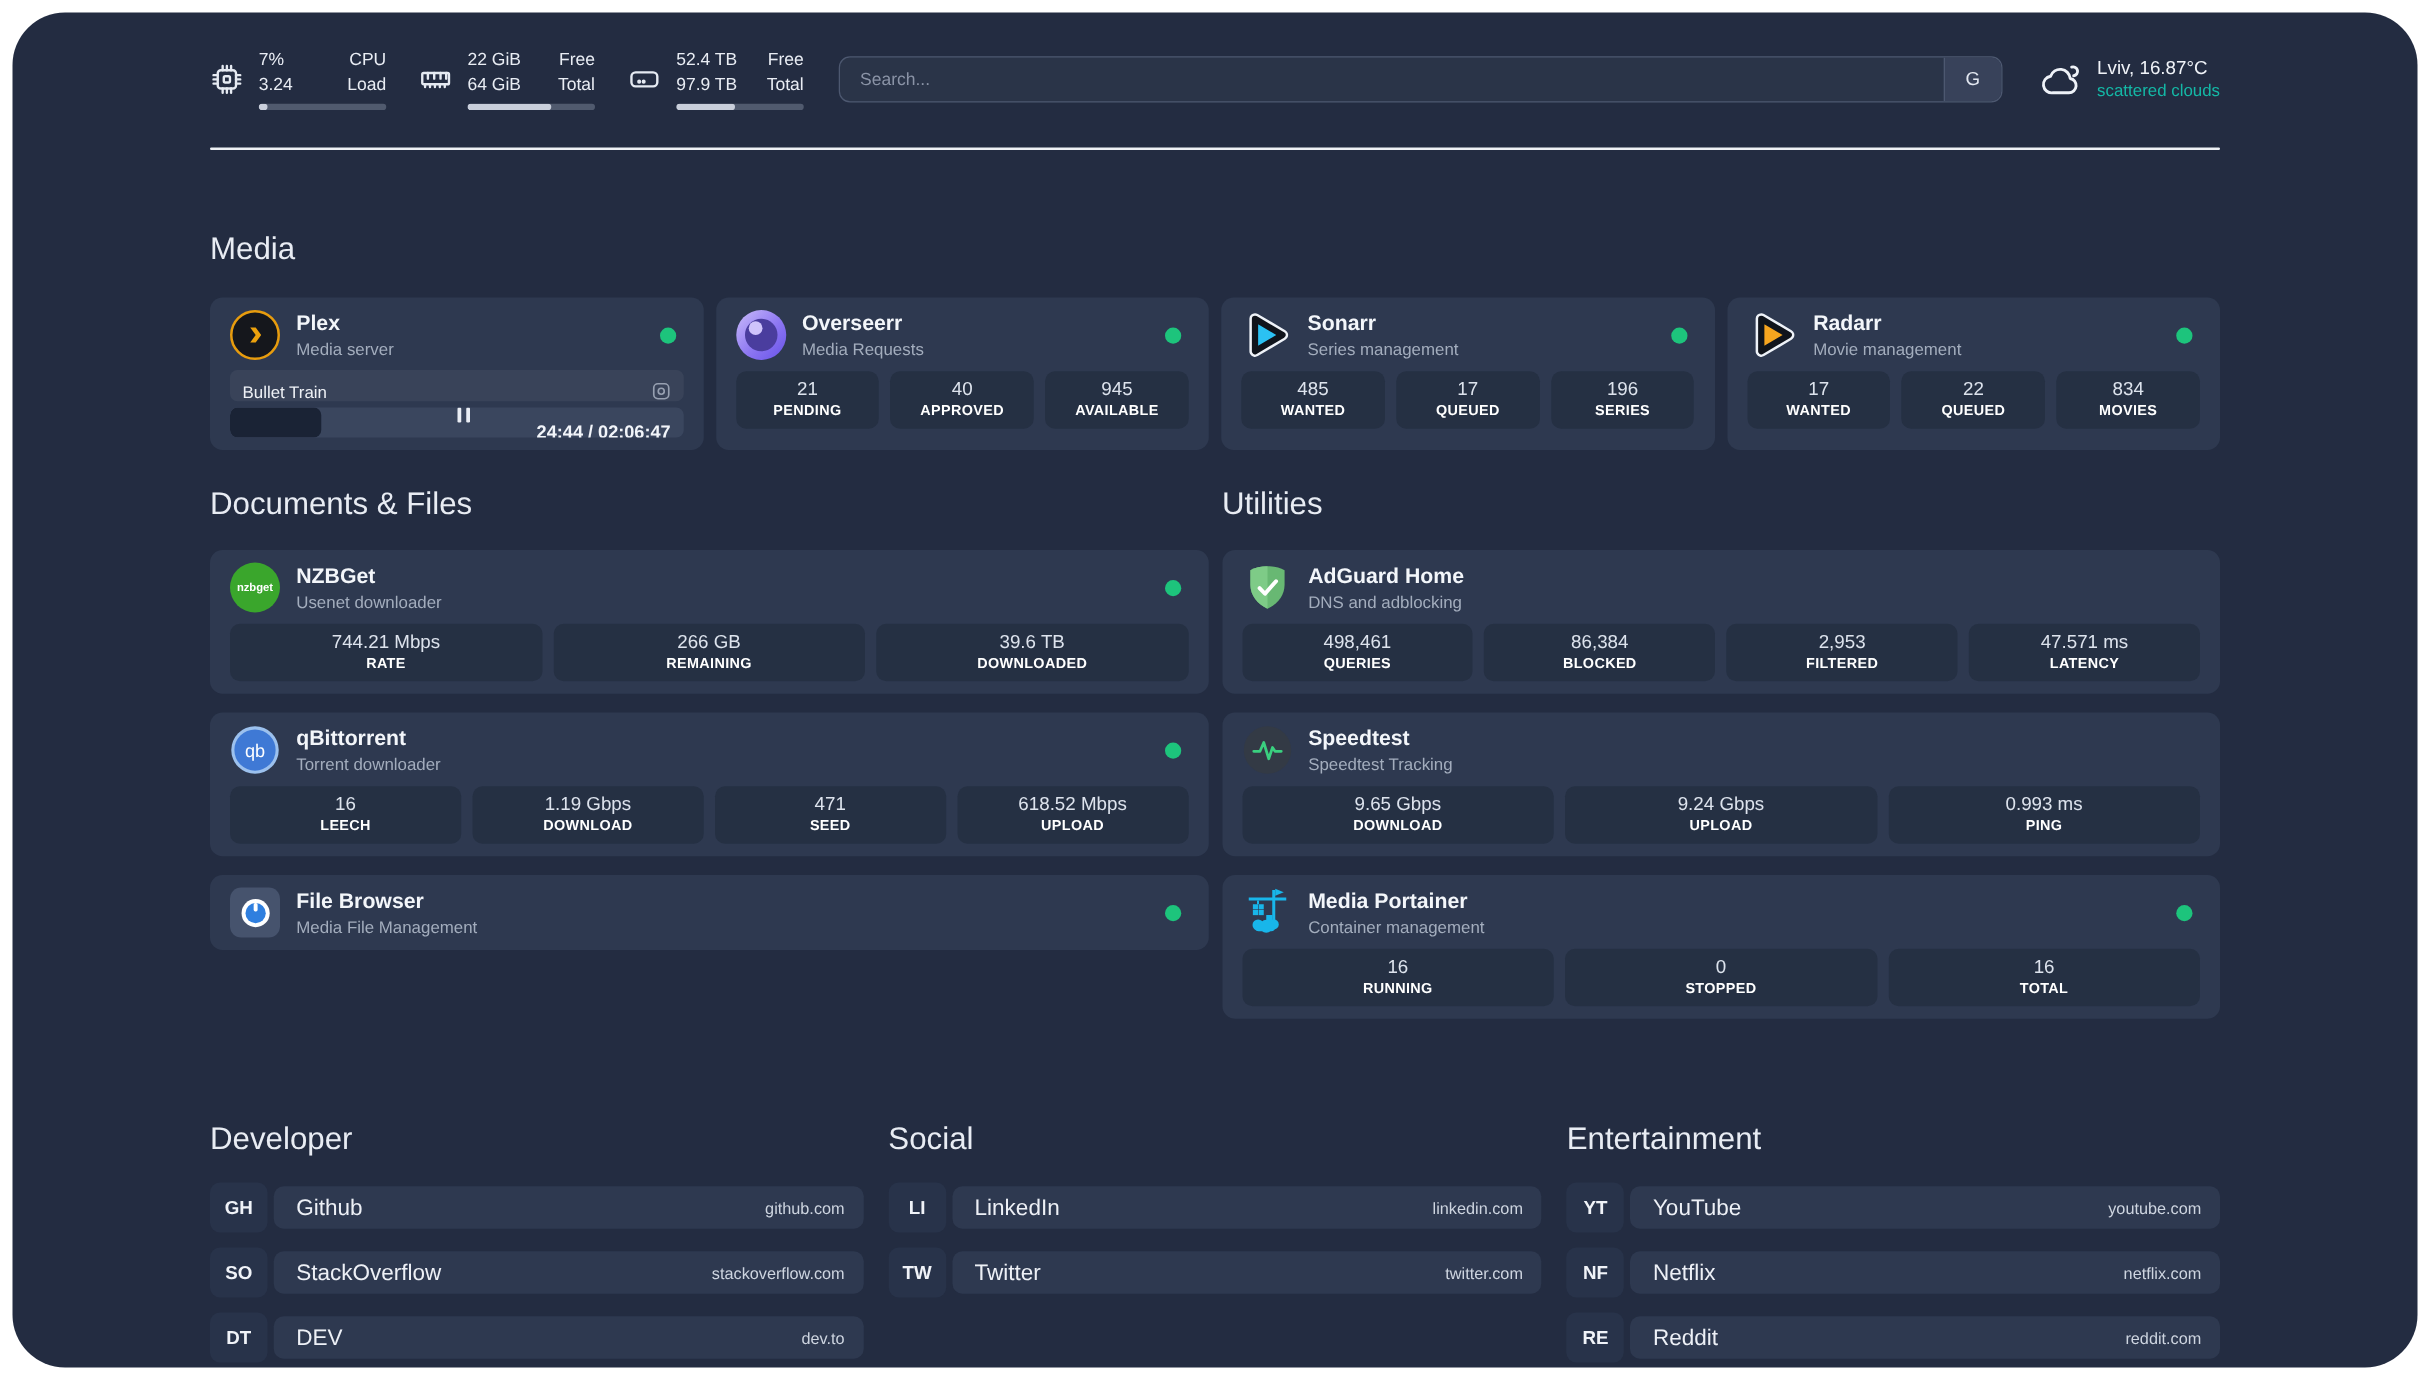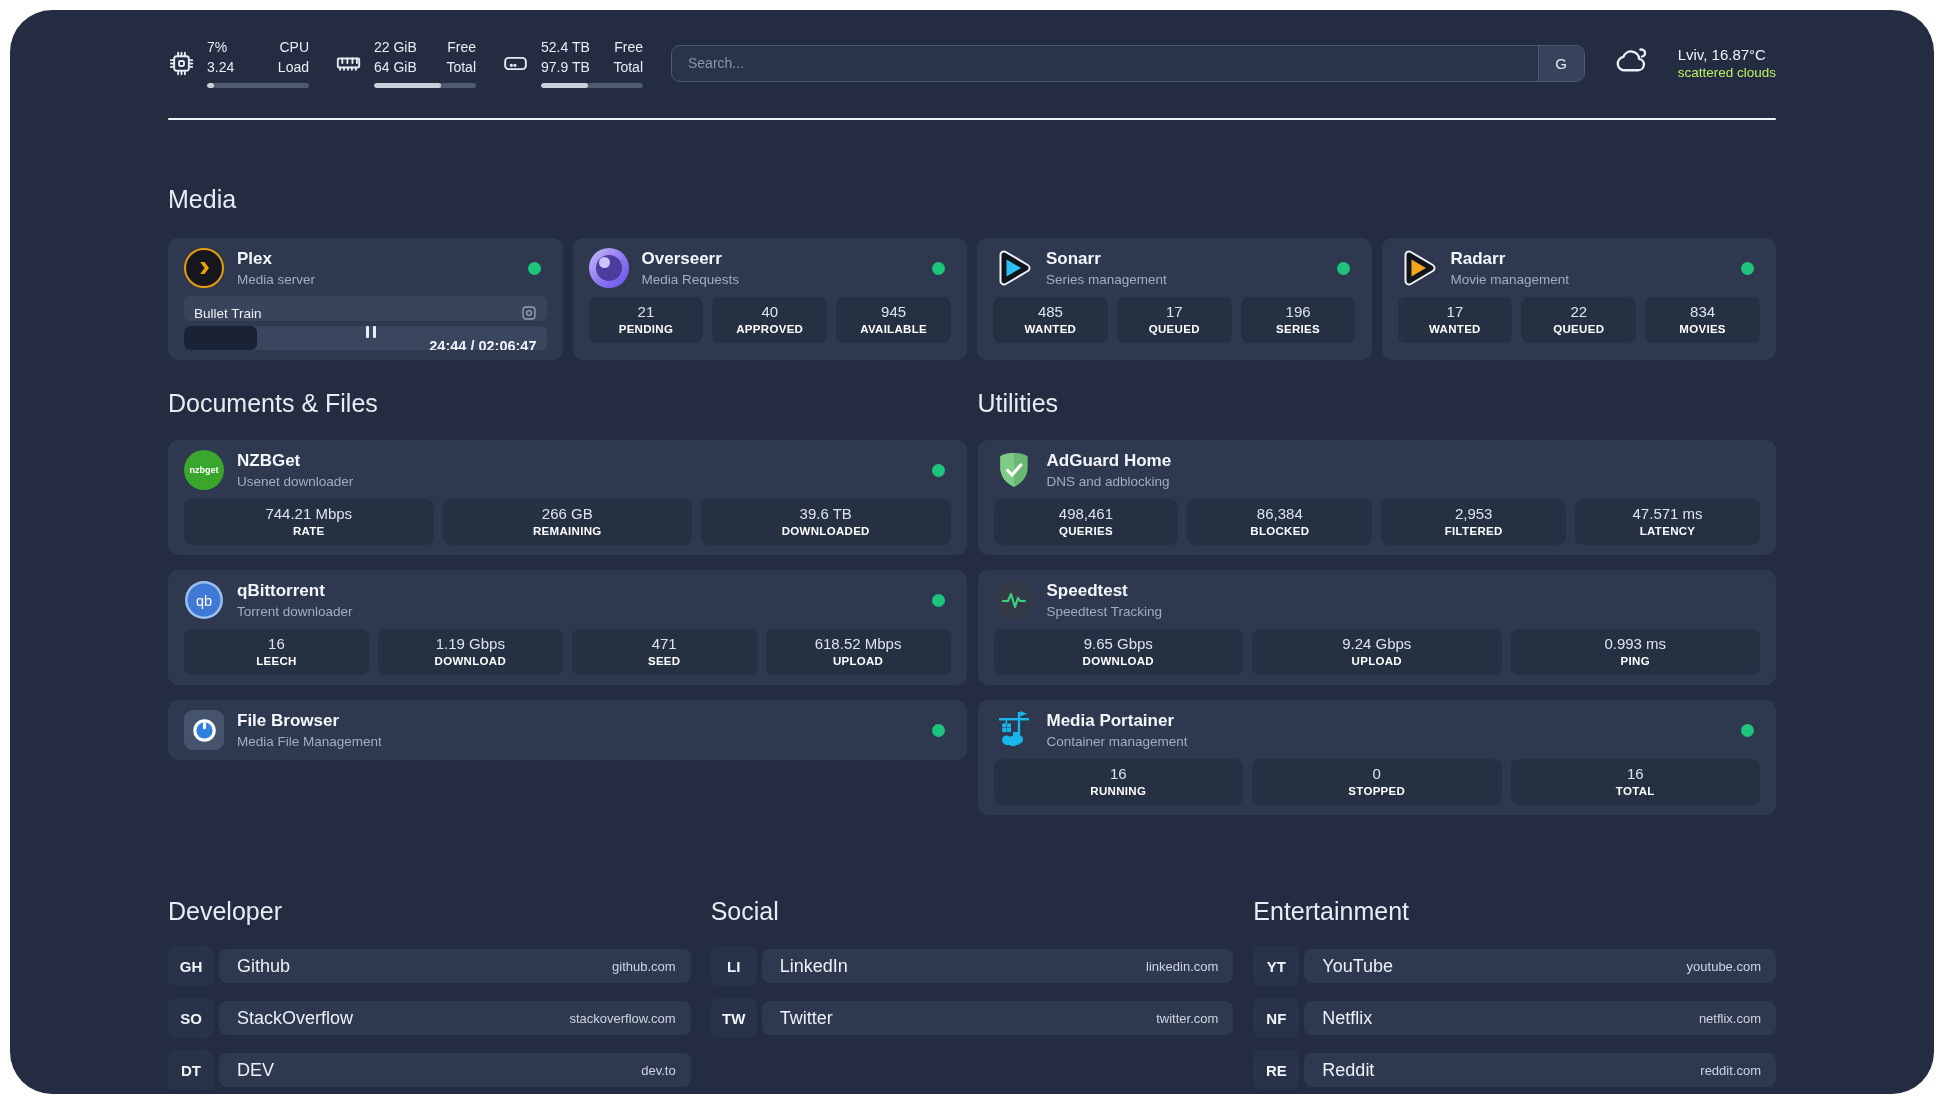--- a/index.html
+++ b/index.html
@@ -18,24 +18,24 @@
   .sys-rows{ display:flex; justify-content:space-between; font-size:14px; color:#e9edf4; line-height:1.4; }
   .sys-col.right{ text-align:right; }
   .sys-col span{ display:block; }
   .sys-bar{ margin-top:5px; height:5px; border-radius:3px; background:#505a6e; overflow:hidden; }
   .sys-fill{ height:100%; border-radius:3px; background:#c9cfdb; }
   .searchbar{ flex:1; margin:0 30px 0 28px; height:37px; display:flex; align-items:stretch;
     background:#2a3448; border:1px solid #4d5870; border-radius:9px; overflow:hidden; }
   .search-input{ flex:1; background:transparent; border:none; outline:none; color:#e8ecf2; font-size:14px; padding:0 16px; font-family:Liberation Sans, sans-serif; }
   .search-input::placeholder{ color:#8a93a6; }
   .search-engine{ width:46px; border-left:1px solid #4d5870; background:#38425a; display:flex; align-items:center; justify-content:center; font-size:15px; color:#e3e8f1; cursor:pointer; }
-  .weather{ display:flex; align-items:flex-start; gap:26px; }
+  .weather{ display:flex; align-items:flex-end; gap:9px; }
   .weather-icon{ width:37px; height:30px; }
   .weather-loc{ font-size:15px; color:#f0f3f8; }
-  .weather-cond{ font-size:13.5px; color:#bef264; margin-top:2px; }
+  .weather-cond{ font-size:13.5px; color:#14b8a6; margin-top:2px; }
   .divider{ margin-top:26px; height:2px; background:#eef1f5; border-radius:1px; }
 
   
   .section-title{ font-size:25px; font-weight:500; color:#e8ecf3; line-height:30px; }
   .media-section{ margin-top:64px; }
   .media-section .section-title{ margin-bottom:24px; }
   .media-row{ display:grid; grid-template-columns:repeat(4,1fr); gap:10px; }
   .card{ position:relative; background:var(--card,#2e3950); border-radius:10px; padding:10px 16px; cursor:pointer; }
   .app-head{ display:flex; align-items:center; gap:13px; height:40px; }
   .app-icon{ width:40px; height:40px; flex:none; display:flex; align-items:center; justify-content:center; }

